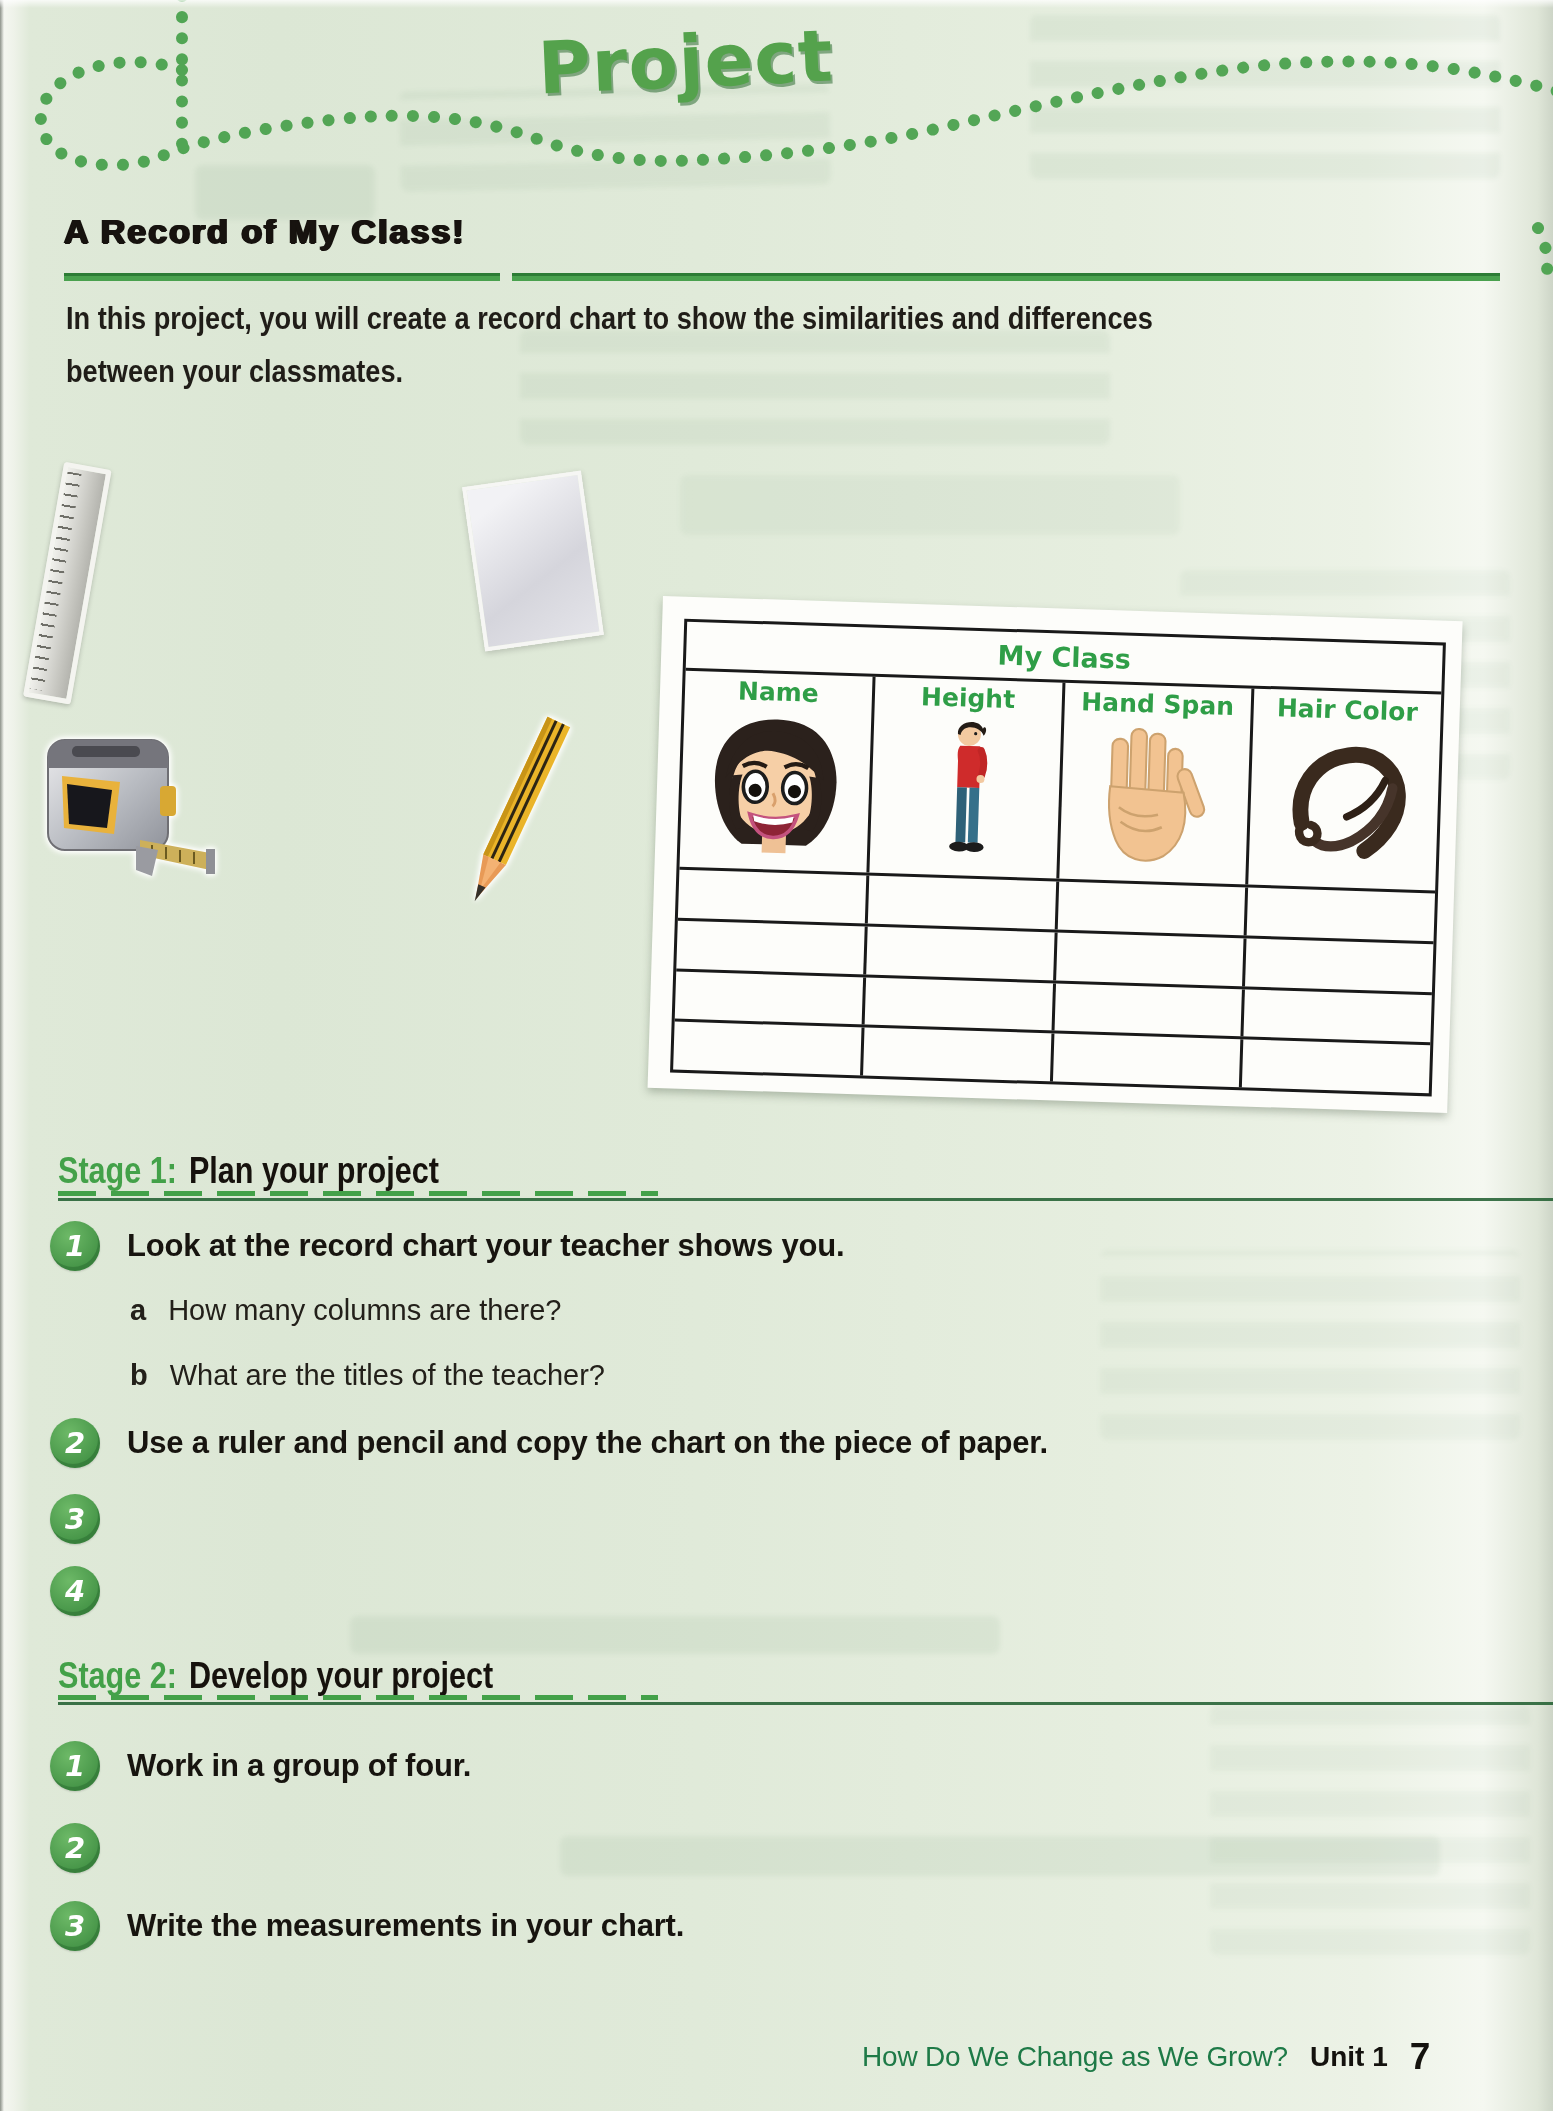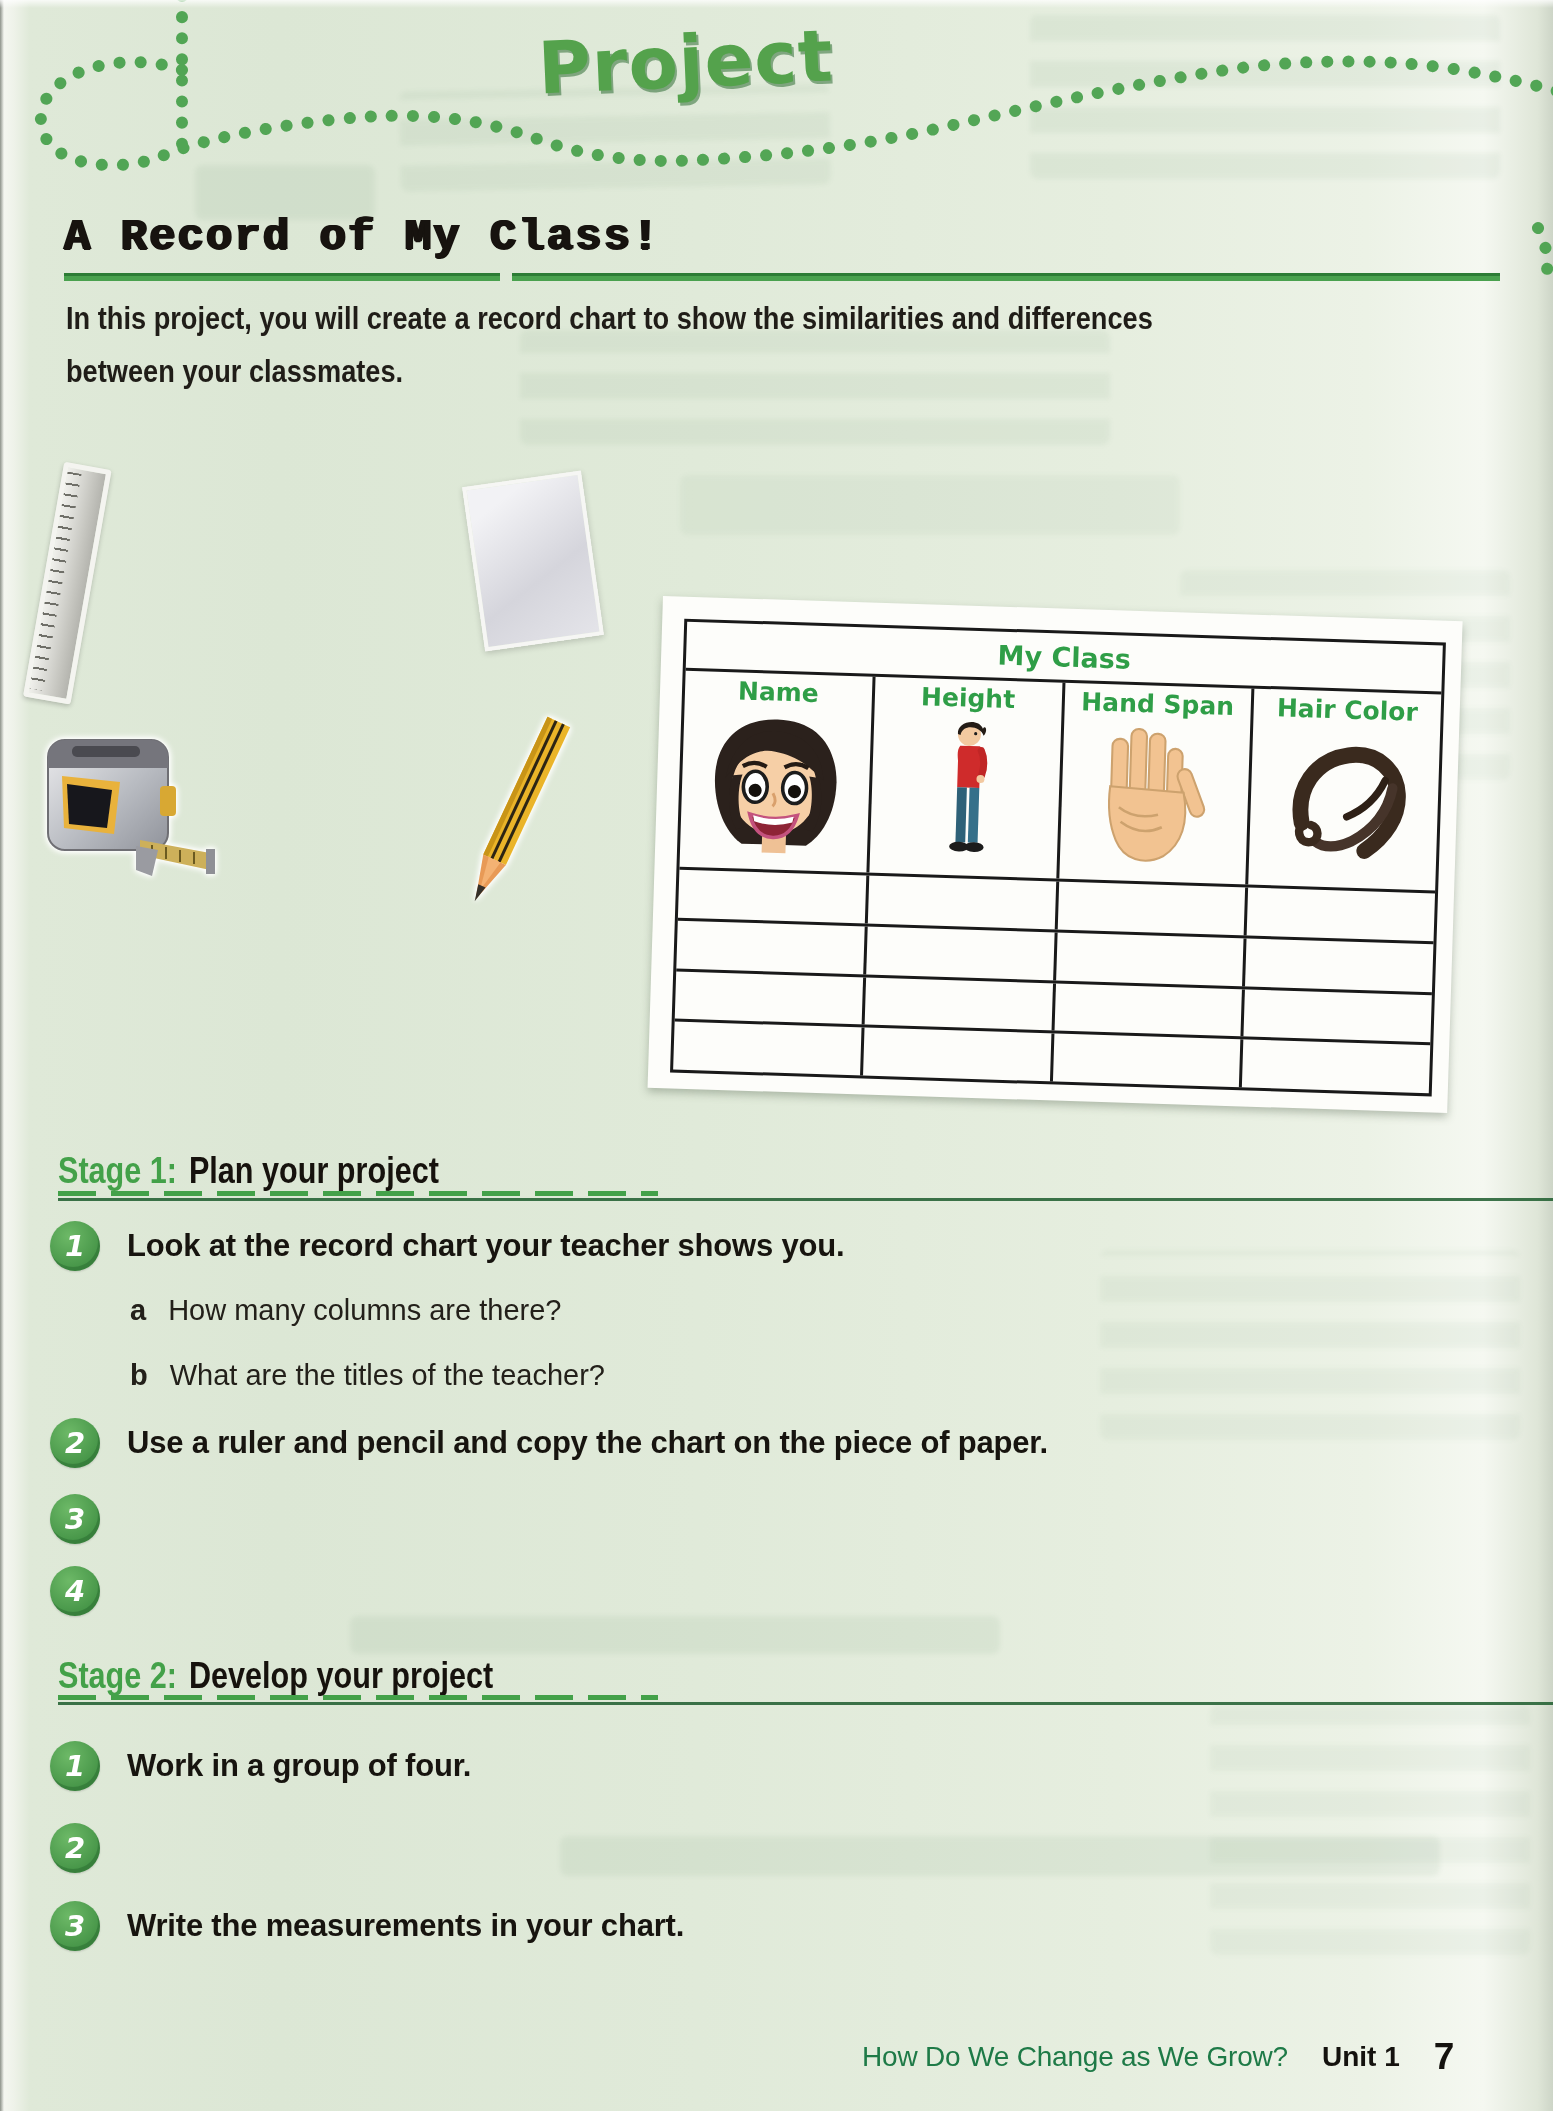--- a/index.html
+++ b/index.html
@@ -23,23 +23,22 @@
   .banner{
     position:absolute;left:538px;top:20px;
     font-family:"DejaVu Sans", sans-serif;font-weight:bold;font-size:72px;letter-spacing:1px;
     color:#54a24c;transform:rotate(-2.5deg);
     text-shadow:2px 3px 0 rgba(47,110,52,.55);
   }
 
   
   .page-title{
     position:absolute;left:64px;top:212px;margin:0;
-    font-size:44px;font-weight:bold;letter-spacing:2px;color:#17130f;
+    font-size:34px;font-weight:bold;letter-spacing:2px;color:#17130f;
     text-shadow:1.3px 0 0 #17130f, -1.3px 0 0 #17130f, 0 1.3px 0 #17130f;
-    font-family:Liberation Mono, monospace;
   }
   .title-rule{position:absolute;height:8px;background:linear-gradient(180deg,#2c7c35 0 3px,#49a14e 3px 100%);}
   .intro{position:absolute;margin:0;font-size:32px;font-weight:bold;white-space:nowrap;
     color:#201d18;transform:scaleX(.85);transform-origin:left center;}
 
   
   .materials{position:absolute;left:63px;top:461px;width:577px;height:397px;
     background:linear-gradient(160deg,#f9edc2,#f6e6ac 70%,#f2dfa2);
     border-radius:4px;box-shadow:0 4px 7px rgba(110,100,55,.28);}
   .materials h2{position:absolute;left:117px;top:26px;margin:0;
@@ -92,21 +91,21 @@
     background:radial-gradient(circle at 38% 30%, #6db967, #459447 72%);
     box-shadow:inset -2px -4px 0 rgba(28,88,38,.35), 0 1px 2px rgba(0,0,0,.15);
     display:flex;align-items:center;justify-content:center;
     color:#fff;font-family:"DejaVu Sans", sans-serif;font-weight:bold;font-size:29px;}
   .step-text{font-size:31px;font-weight:bold;line-height:50px;color:#17140f;letter-spacing:-.2px;white-space:nowrap;}
   .step-text .it{font-style:italic;margin-left:10px;}
   .substep{position:absolute;left:130px;display:flex;gap:22px;font-size:29px;line-height:36px;color:#23201a;white-space:nowrap;}
   .substep b{font-weight:bold;}
 
   
-  .footer{position:absolute;left:862px;top:2036px;display:flex;align-items:center;gap:34px;}
+  .footer{position:absolute;left:862px;top:2036px;display:flex;align-items:center;gap:22px;}
   .footer-question{color:#1e7a47;font-size:28px;letter-spacing:-.2px;}
   .footer-unit{color:#14120e;font-size:28px;font-weight:bold;}
   .footer-page{color:#14120e;font-size:37px;font-weight:bold;}
 </style>
 </head>
 <body>
 
 <div class="page">
 
   <div class="ghost" style="left:400px;top:88px;width:430px;height:100px;transform:rotate(-1deg)"></div>

